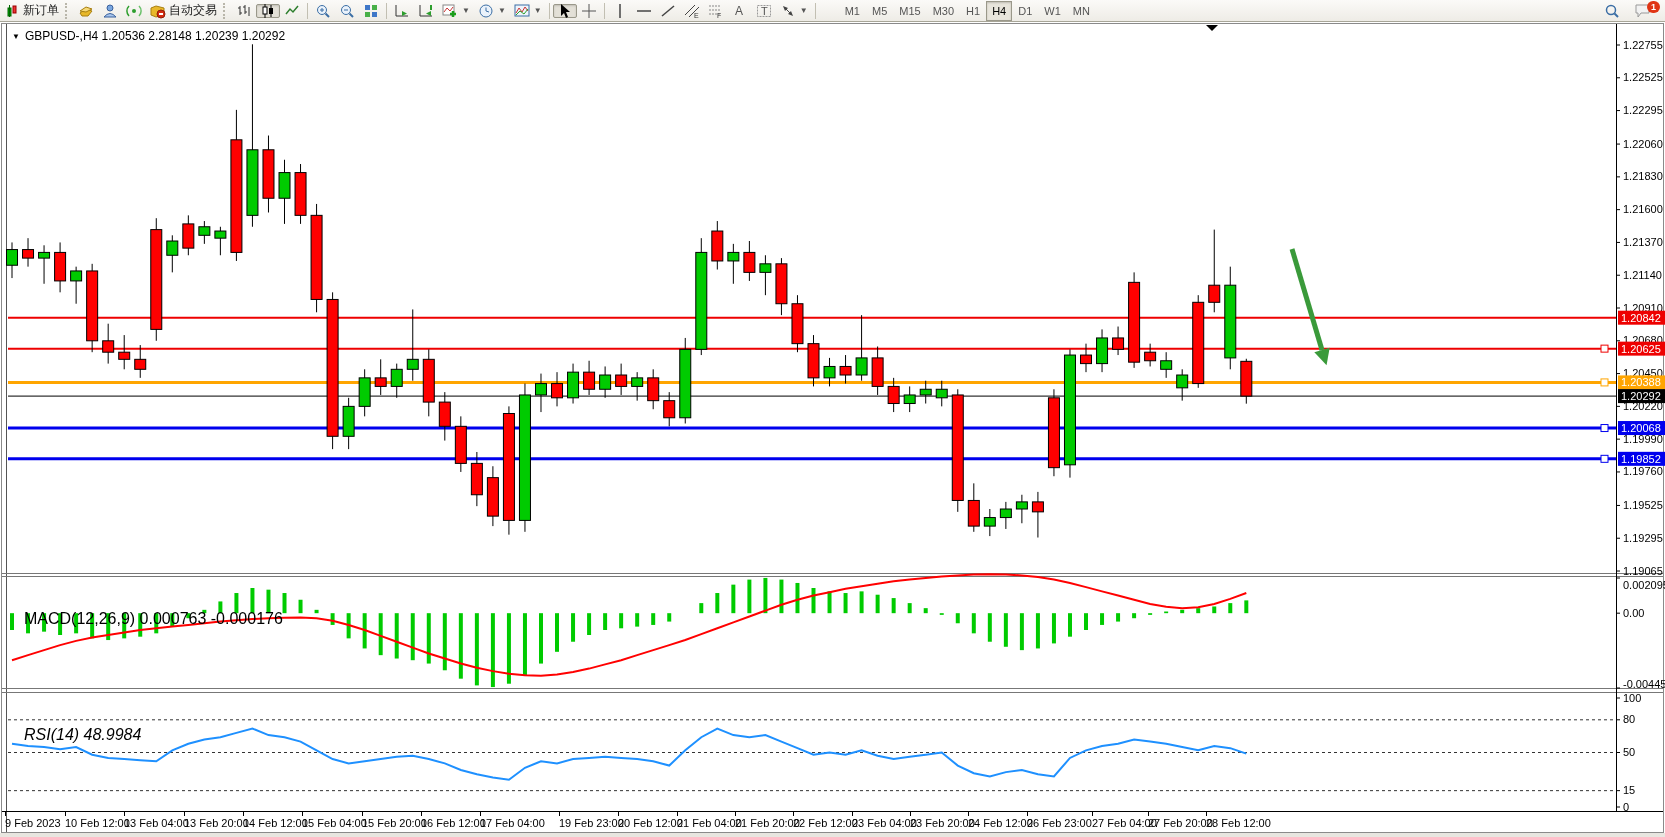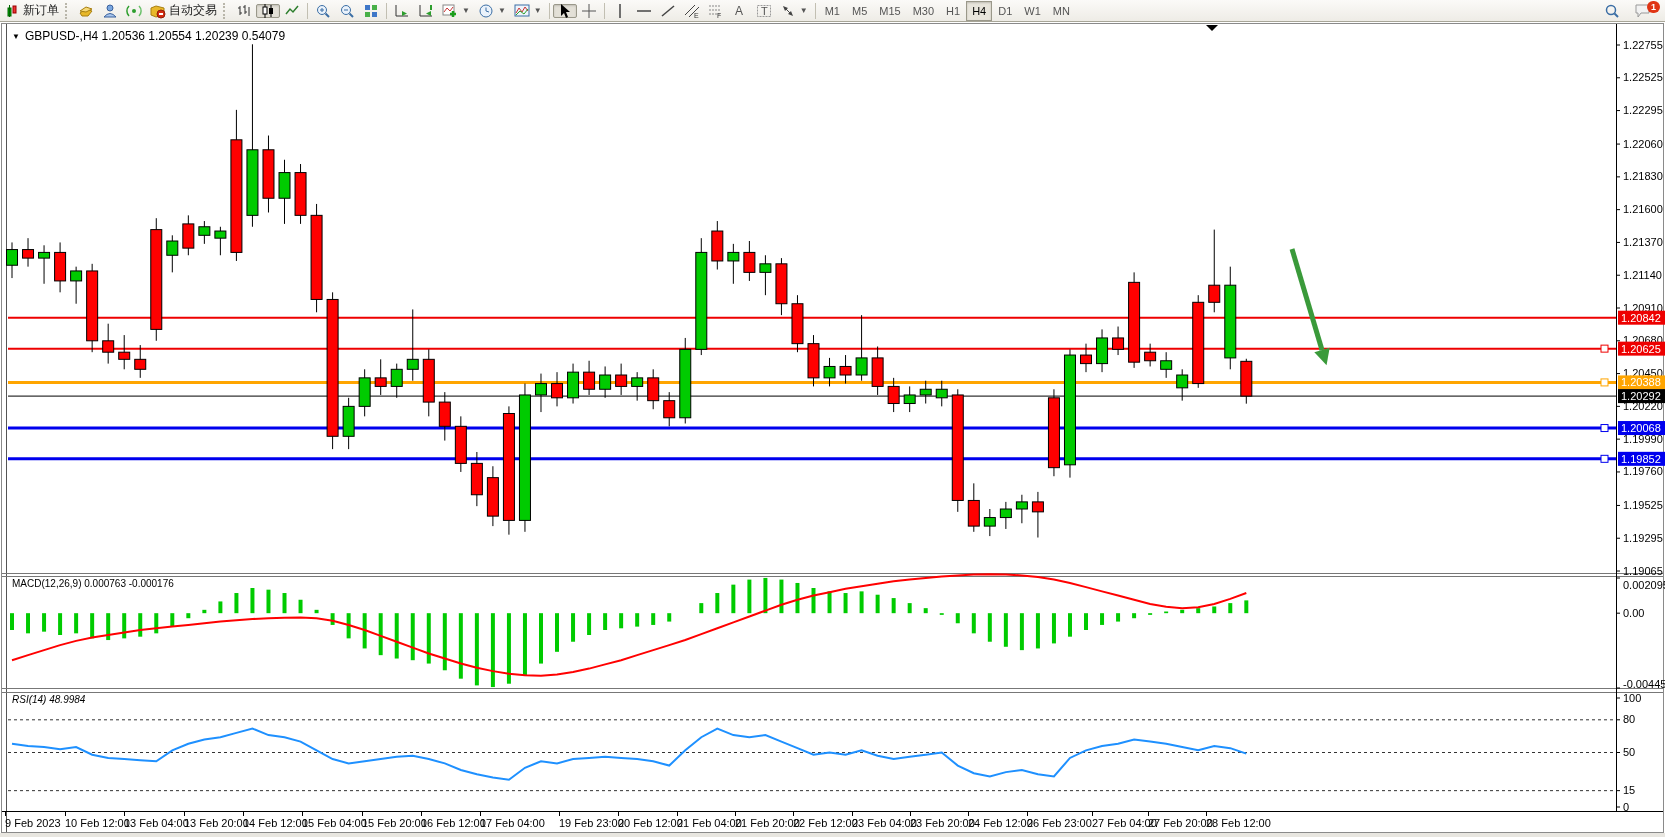--- a/index.html
+++ b/index.html
@@ -16,21 +16,21 @@
   .tf{font-size:11px;color:#555;padding:0 5px;height:18px;display:flex;align-items:center;border:1px solid transparent;}
   .tf.active{border:1px solid #9a988a;background:#e8e5dc;box-shadow:inset 0 1px 2px rgba(0,0,0,.18);color:#000;font-weight:normal;}
   #tb-right{margin-left:auto;display:flex;align-items:center;gap:6px;padding-right:8px;}
   .badge{position:absolute;top:-4px;right:-6px;background:#e03414;color:#fff;border-radius:8px;font-size:9px;
     padding:1px 4px;font-weight:bold;}
   .chat-wrap{position:relative;}
   
   #chartwin{position:absolute;left:0;top:22px;width:1665px;height:815px;background:#fff;}
   #ohlc{position:absolute;left:12px;top:7px;font-size:12px;color:#000;z-index:4;display:flex;align-items:center;gap:5px;}
   #ohlc .tri{font-size:8px;color:#000;}
-  .indlabel{position:absolute;left:12px;font-size:10px;color:#000;z-index:4;}
+  .indlabel{position:absolute;left:24px;font-size:16px;color:#000;z-index:4;margin-top:32px;}
   svg text{font-family:"Liberation Sans",sans-serif;}
 </style>
 </head>
 <body>
 
 <div id="app">
 
   <div id="toolbar">
     <div class="tbtn">
       <svg width="14" height="14">
@@ -214,21 +214,21 @@
     </div>
     <div class="tbtn">
       <svg width="16" height="16">
           <polygon points="3,3 8,5 5,8" fill="#444"></polygon>
           <line x1="6" y1="6" x2="11" y2="11" stroke="#444"></line>
           <polygon points="13,13 8,11 11,8" fill="#444"></polygon>
         </svg>
       <span class="caret">▼</span>
     </div>
     <div class="sep"></div>
-    <div id="tf-box" style="display:flex;align-items:flex-start;">
+    <div id="tf-box" style="display:flex;align-items:flex-start;margin-left:20px;">
         <div class="tf">M1</div>
         <div class="tf">M5</div>
         <div class="tf">M15</div>
         <div class="tf">M30</div>
         <div class="tf">H1</div>
         <div class="tf active">H4</div>
         <div class="tf">D1</div>
         <div class="tf">W1</div>
         <div class="tf">MN</div>
       </div>
@@ -244,21 +244,21 @@
             <path d="M2 2 h13 v8 h-8 l-3 4 v-4 h-2 z" fill="#f2f2f2" stroke="#999"></path>
           </svg>
         <span class="badge">1</span>
       </div>
     </div>
   </div>
 
   <div id="chartwin">
     <div id="ohlc">
       <span class="tri">▼</span>
-      <span>GBPUSD-,H4  1.20536 1.20554 1.20239 0.54079</span>
+      <span>GBPUSD-,H4  1.20536 2.28148 1.20239 1.20292</span>
     </div>
     <div class="indlabel" style="top:556px;">MACD(12,26,9) 0.000763 -0.000176</div>
     <div class="indlabel" style="top:672px;font-style:italic;">RSI(14) 48.9984</div>
     <svg id="cv" width="1665" height="815" viewBox="0 22 1665 815">
         <rect x="0" y="22" width="1665" height="815" fill="#ffffff"></rect>
         <rect x="1.5" y="23.5" width="1662" height="809" fill="none" stroke="#8a8a8a"></rect>
         <line x1="6.5" y1="24" x2="6.5" y2="832" stroke="#555"></line>
         <rect x="0" y="833" width="1665" height="5" fill="#e8e6e0"></rect>
         <rect x="7" y="24" width="1609" height="549" fill="#ffffff"></rect>
         <line x1="2" y1="573.5" x2="1663" y2="573.5" stroke="#777"></line>

